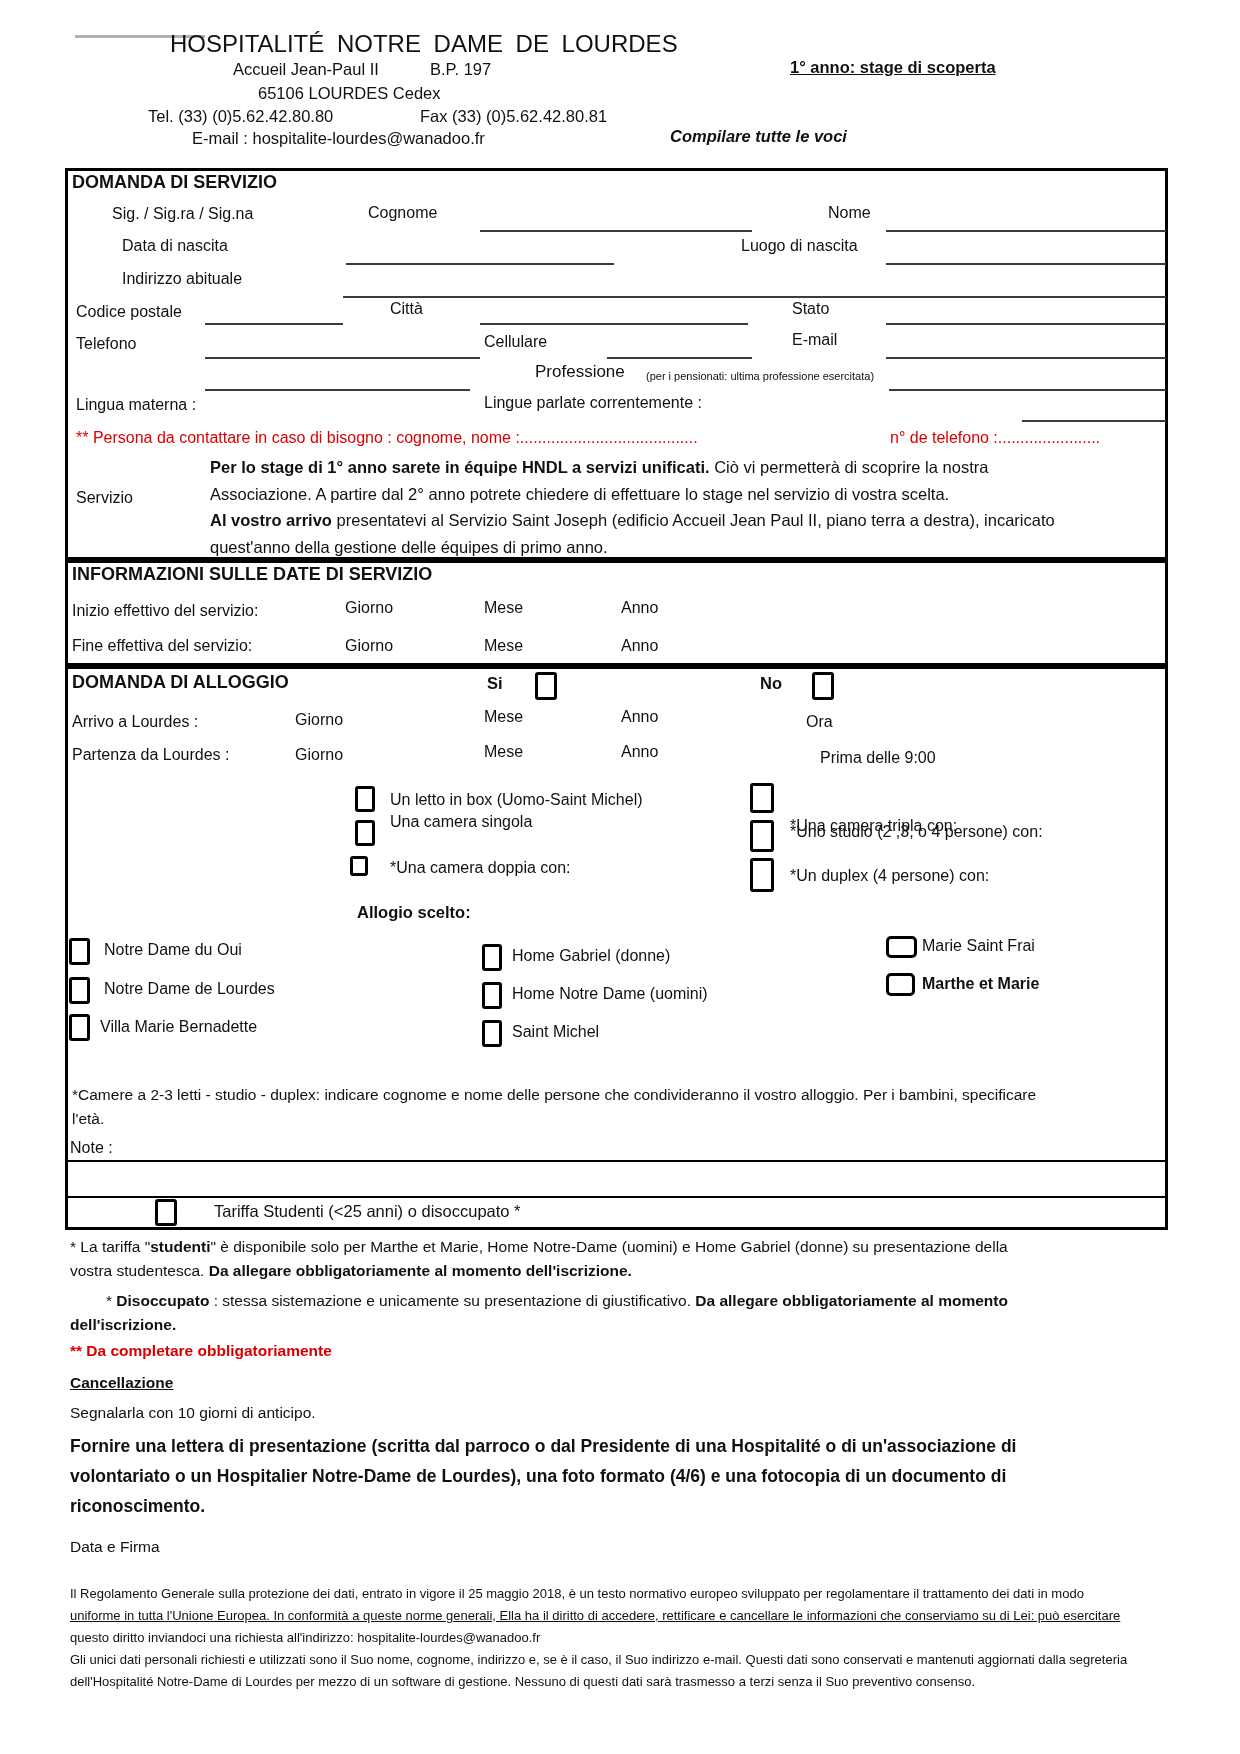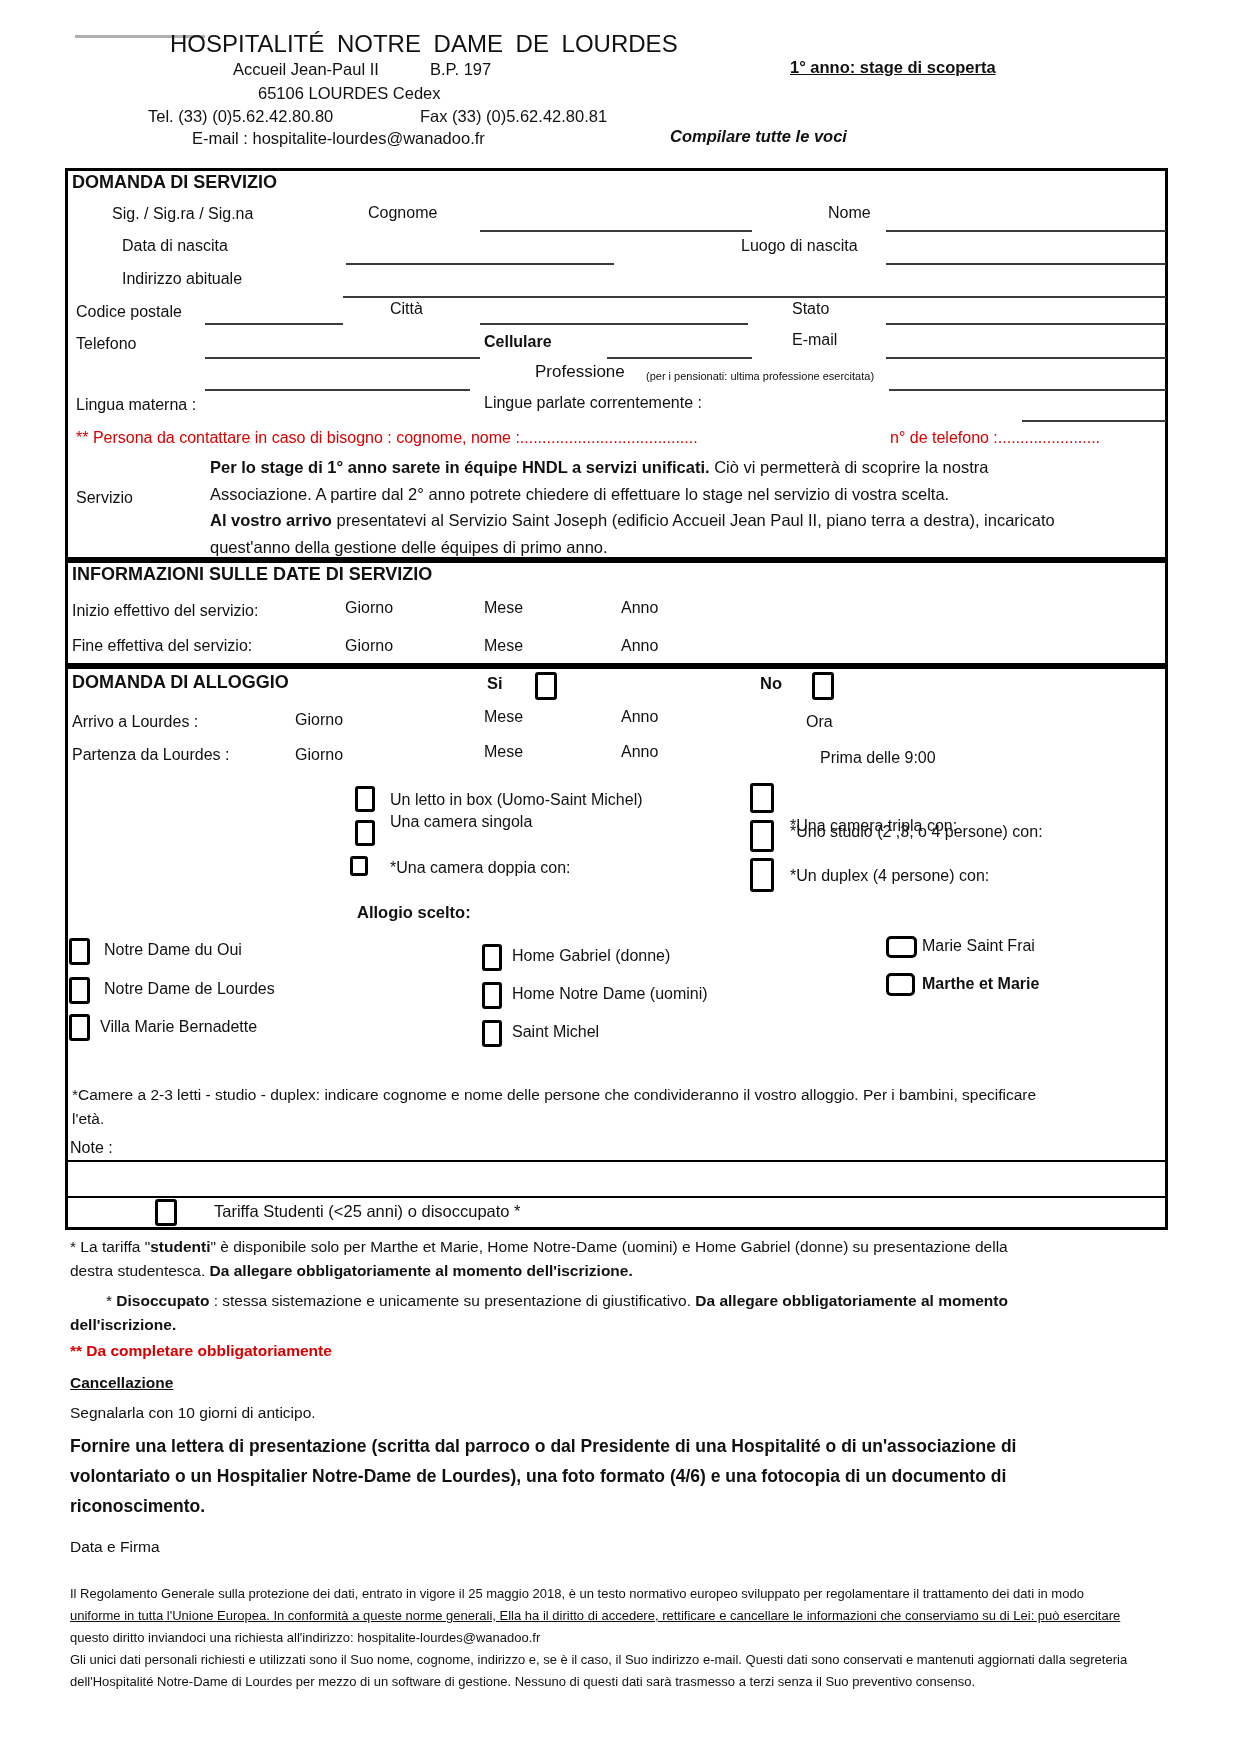--- a/index.html
+++ b/index.html
@@ -62,21 +62,21 @@
 
   <div class="abs t16" style="left:76px; top:302px;">Codice postale</div>
   <div class="fline" style="left:205px; top:323px; width:138px;"></div>
   <div class="abs t16" style="left:390px; top:299px;">Città</div>
   <div class="fline" style="left:480px; top:323px; width:268px;"></div>
   <div class="abs t16" style="left:792px; top:299px;">Stato</div>
   <div class="fline" style="left:886px; top:323px; width:280px;"></div>
 
   <div class="abs t16" style="left:76px; top:334px;">Telefono</div>
   <div class="fline" style="left:205px; top:357px; width:275px;"></div>
-  <div class="abs t16" style="left:484px; top:332px;font-weight:bold;">Cellulare</div>
+  <div class="abs t16" style="left:484px; top:332px;">Cellulare</div>
   <div class="fline" style="left:607px; top:357px; width:145px;"></div>
   <div class="abs t16" style="left:792px; top:330px;">E-mail</div>
   <div class="fline" style="left:886px; top:357px; width:280px;"></div>
 
   <div class="abs t17" style="left:535px; top:362px;">Professione</div>
   <div class="abs t11" style="left:646px; top:370px;">(per i pensionati: ultima professione esercitata)</div>
   <div class="fline" style="left:205px; top:389px; width:265px;"></div>
   <div class="fline" style="left:889px; top:389px; width:277px;"></div>
 
   <div class="abs t16" style="left:76px; top:395px;">Lingua materna :</div>
@@ -160,21 +160,21 @@
   <div class="abs t155" style="left:72px; top:1086px;">*Camere a 2-3 letti - studio - duplex: indicare cognome e nome delle persone che condivideranno il vostro alloggio. Per i bambini, specificare</div>
   <div class="abs t155" style="left:72px; top:1110px;">l'età.</div>
   <div class="abs t16" style="left:70px; top:1138px;">Note :</div>
   <div class="hline" style="left:65px; top:1160px; width:1103px;"></div>
   <div class="hline" style="left:65px; top:1196px; width:1103px;"></div>
 
   <span class="cb" style="left:155px; top:1199px; width:22px; height:27px;"></span>
   <div class="abs t165" style="left:214px; top:1202px;">Tariffa Studenti (&lt;25 anni) o disoccupato *</div>
 
   <div class="abs t155" style="left:70px; top:1238px;"><span>* La tariffa "</span><span class="b">studenti</span><span>" è disponibile solo per Marthe et Marie, Home Notre-Dame (uomini) e Home Gabriel (donne) su presentazione della</span></div>
-  <div class="abs t155" style="left:70px; top:1262px;"><span>destra studentesca. </span><span class="b">Da allegare obbligatoriamente al momento dell'iscrizione.</span></div>
+  <div class="abs t155" style="left:70px; top:1262px;"><span>vostra studentesca. </span><span class="b">Da allegare obbligatoriamente al momento dell'iscrizione.</span></div>
 
   <div class="abs t155" style="left:70px; top:1292px;margin-left:36px;"><span>* </span><span class="b">Disoccupato</span><span> : stessa sistemazione e unicamente su presentazione di giustificativo.  </span><span class="b">Da allegare obbligatoriamente al momento</span></div>
   <div class="abs t155 b" style="left:70px; top:1316px;">dell'iscrizione.</div>
 
   <div class="abs t155 b red" style="left:70px; top:1342px;">** Da completare obbligatoriamente</div>
   <div class="abs t155 b u" style="left:70px; top:1374px;">Cancellazione</div>
   <div class="abs t155" style="left:70px; top:1404px;">Segnalarla con 10 giorni di anticipo.</div>
 
   <div class="abs t175 b" style="left:70px; top:1436px;">Fornire una lettera di presentazione (scritta dal parroco o dal Presidente di una Hospitalité o di un'associazione di</div>
   <div class="abs t175 b" style="left:70px; top:1466px;">volontariato o un Hospitalier Notre-Dame de Lourdes), una foto formato (4/6) e una fotocopia di un documento di</div>

